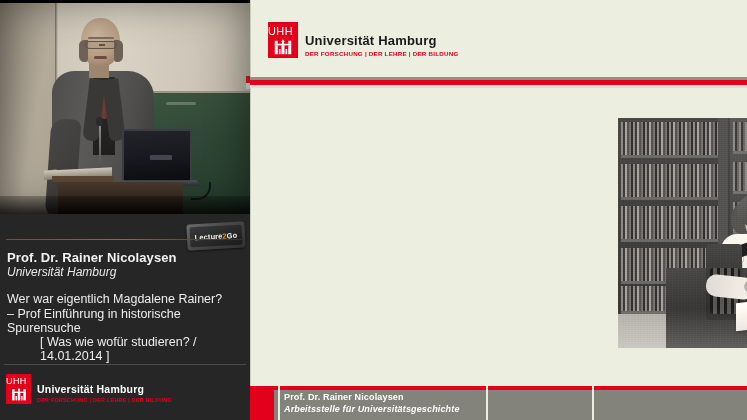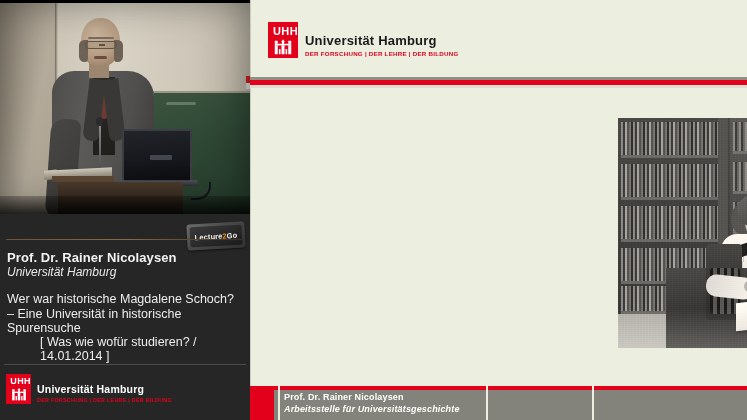--- a/index.html
+++ b/index.html
@@ -220,21 +220,21 @@
     background: #4a4a4a;
   }
   
   .uhh-dark { position: absolute; left: 6px; top: 160px; display: flex; align-items: flex-end; }
   .uhh-mark {
     width: 25px; height: 30px; background: #e2001a;
     position: relative; flex: none;
   }
   .uhh-mark .uhh-letters {
     position:absolute; left:0; right:0; top:2px;
-    text-align:right; font-size:9px; font-weight:bold; color:#fff; letter-spacing:.4px;
+    text-align:left; font-size:9px; font-weight:normal; color:#fff; letter-spacing:.4px;
   }
   .uhh-mark .uhh-gate {
     position:absolute; left:50%; transform:translateX(-50%); bottom:3px;
     width:15px; height:15px;
   }
   .uhh-right { margin-left: 6px; padding-bottom: 1px; }
   .uhh-name { font-size: 10.5px; font-weight: bold; letter-spacing:.2px; }
   .uhh-tag { font-size: 5.4px; font-weight: bold; letter-spacing:.25px; margin-top: 2px; white-space: nowrap; }
   .uhh-dark .uhh-name { color: #ffffff; }
   .uhh-dark .uhh-tag { color: #e2001a; }
@@ -457,22 +457,22 @@
         <div class="l2g-inner">
           <span class="l2g-text"><span>Lecture</span><em>2</em><span>Go</span></span>
         </div>
       </div>
 
       <div class="rule-top"></div>
 
       <div class="speaker-name">Prof. Dr. Rainer Nicolaysen</div>
       <div class="speaker-affil">Universität Hamburg</div>
 
-      <div class="talk-line1">Wer war historische Magdalene Schoch?</div>
-      <div class="talk-line2">– Eine Universität in historische Spurensuche</div>
+      <div class="talk-line1">Wer war eigentlich Magdalene Rainer?</div>
+      <div class="talk-line2">– Prof Einführung in historische Spurensuche</div>
       <div class="talk-meta">[ Was wie wofür studieren? / 14.01.2014 ]</div>
 
       <div class="rule-bottom"></div>
 
       <div class="uhh-dark">
         <div class="uhh-mark">
           <div class="uhh-letters">UHH</div>
           <svg class="uhh-gate" viewBox="0 0 24 24">
             <g fill="#ffffff">
               <rect x="1" y="11" width="4" height="12"></rect>

